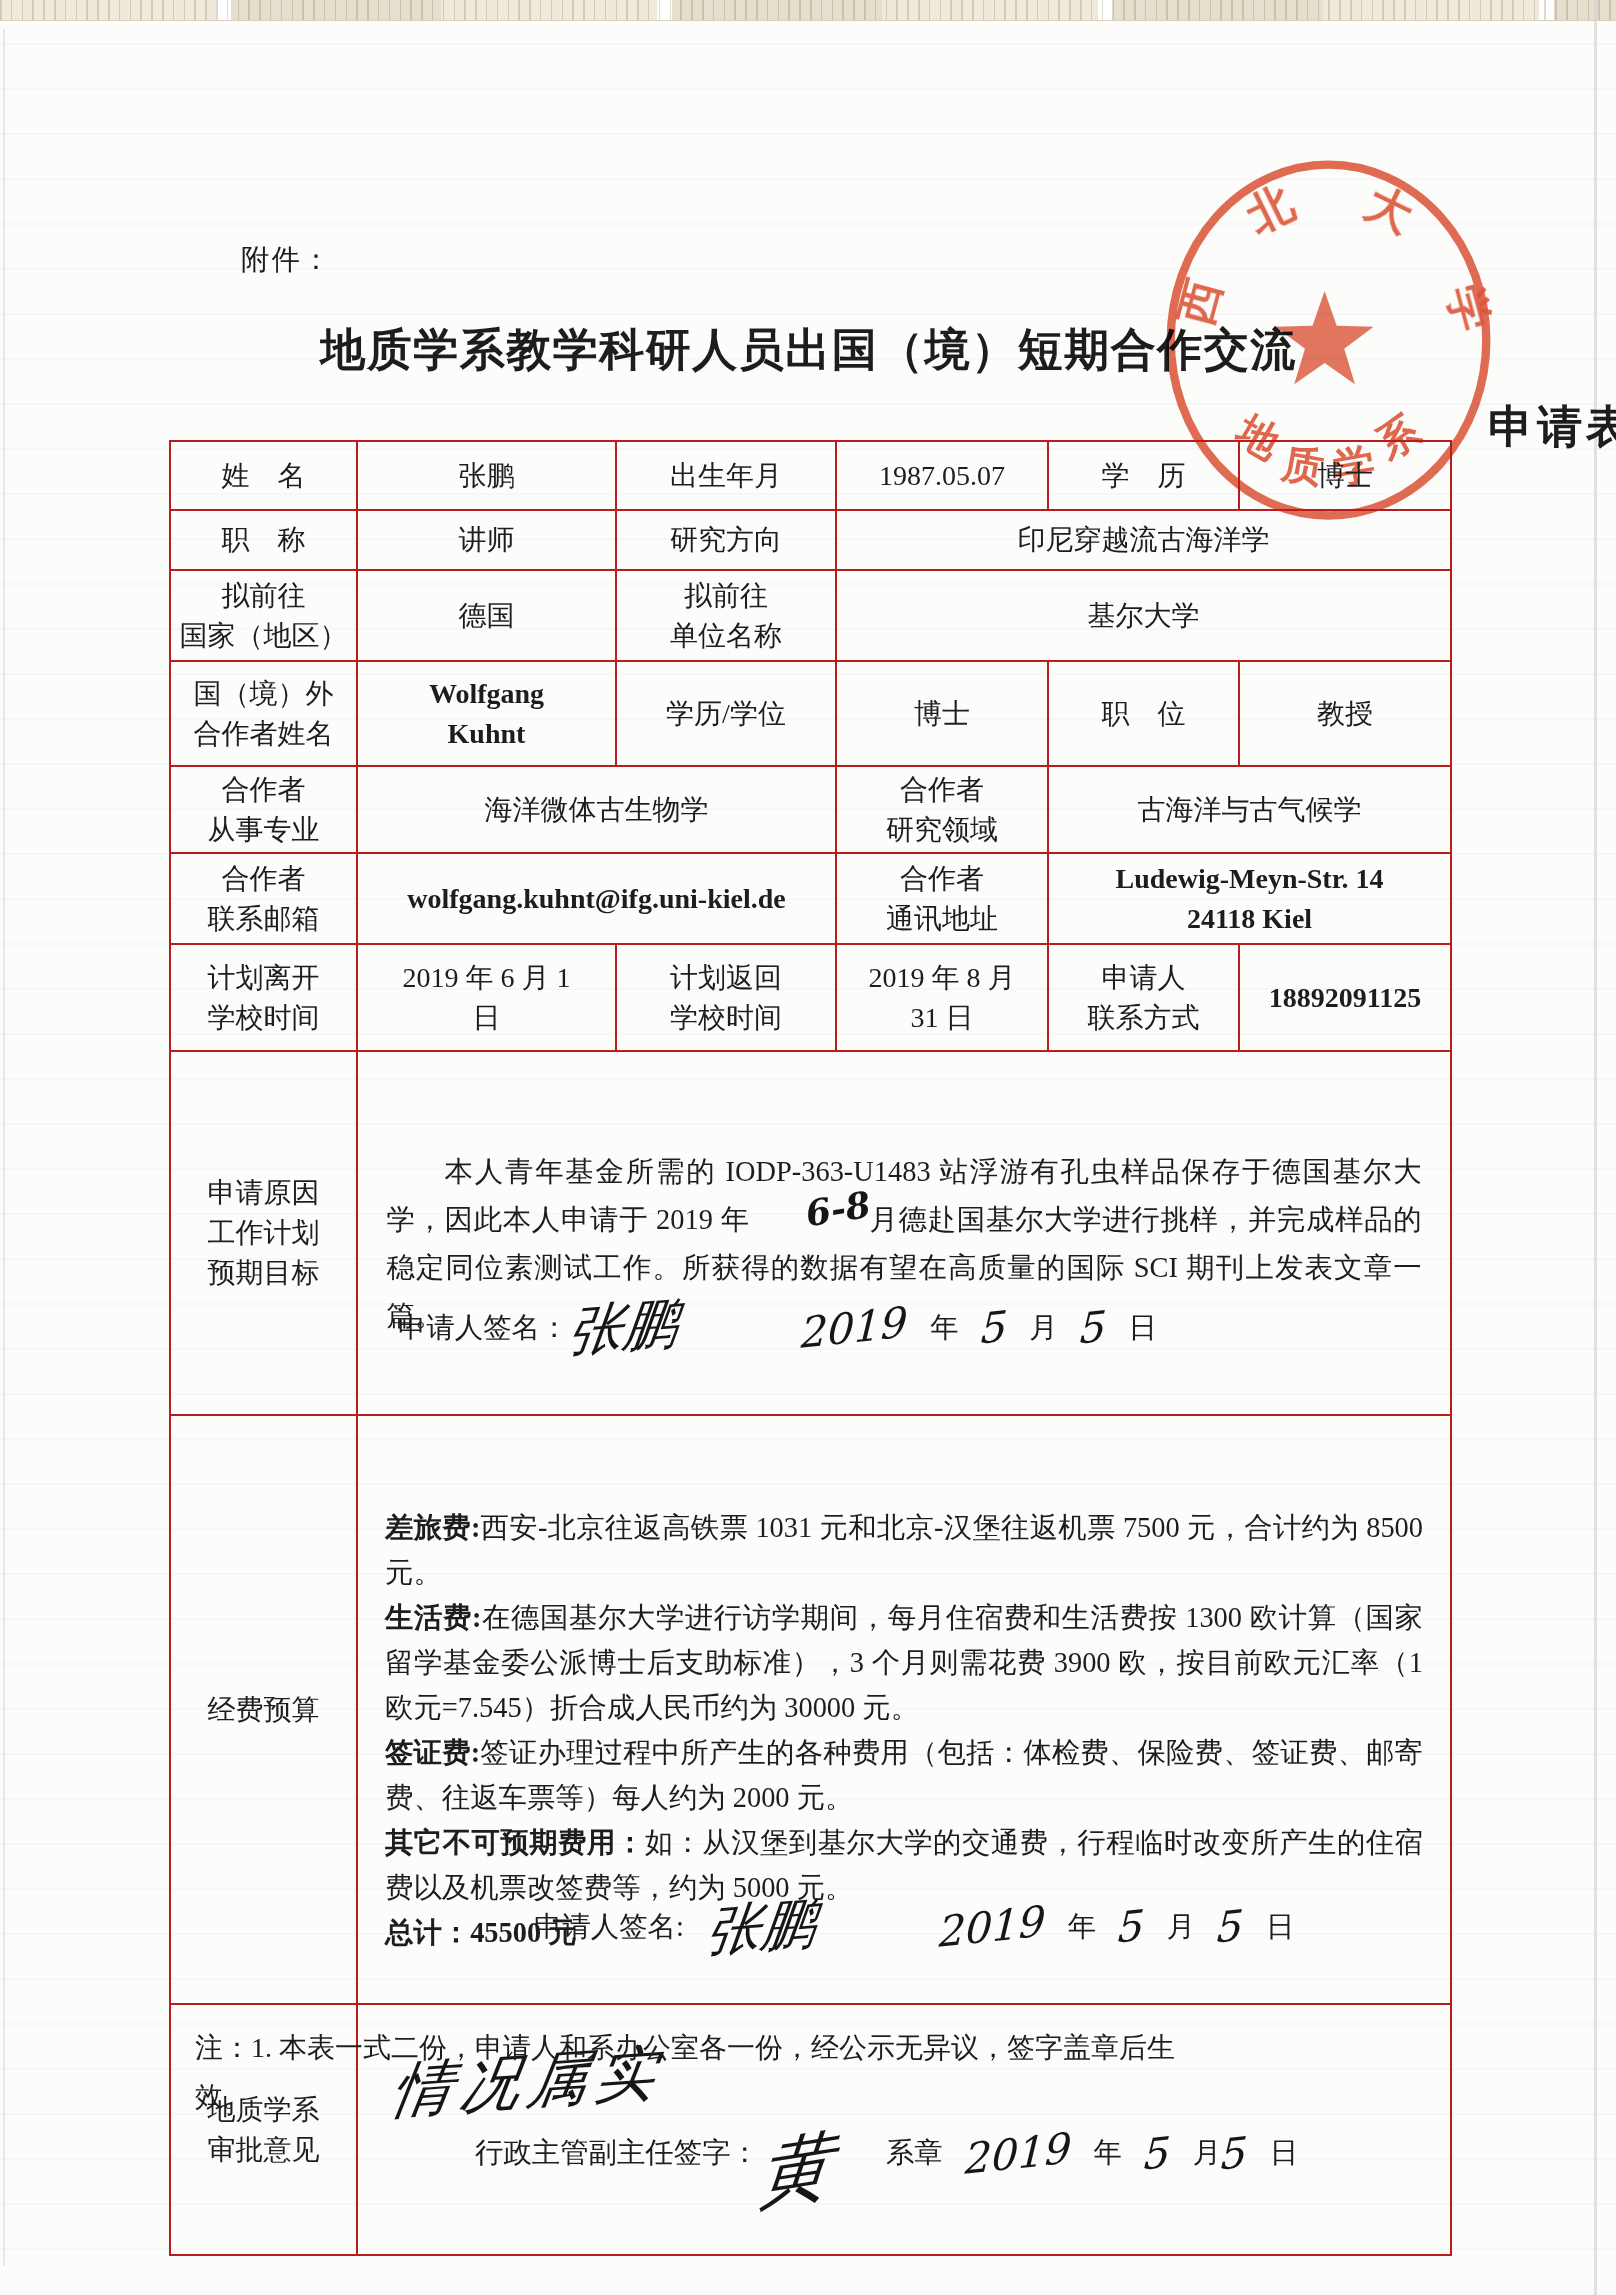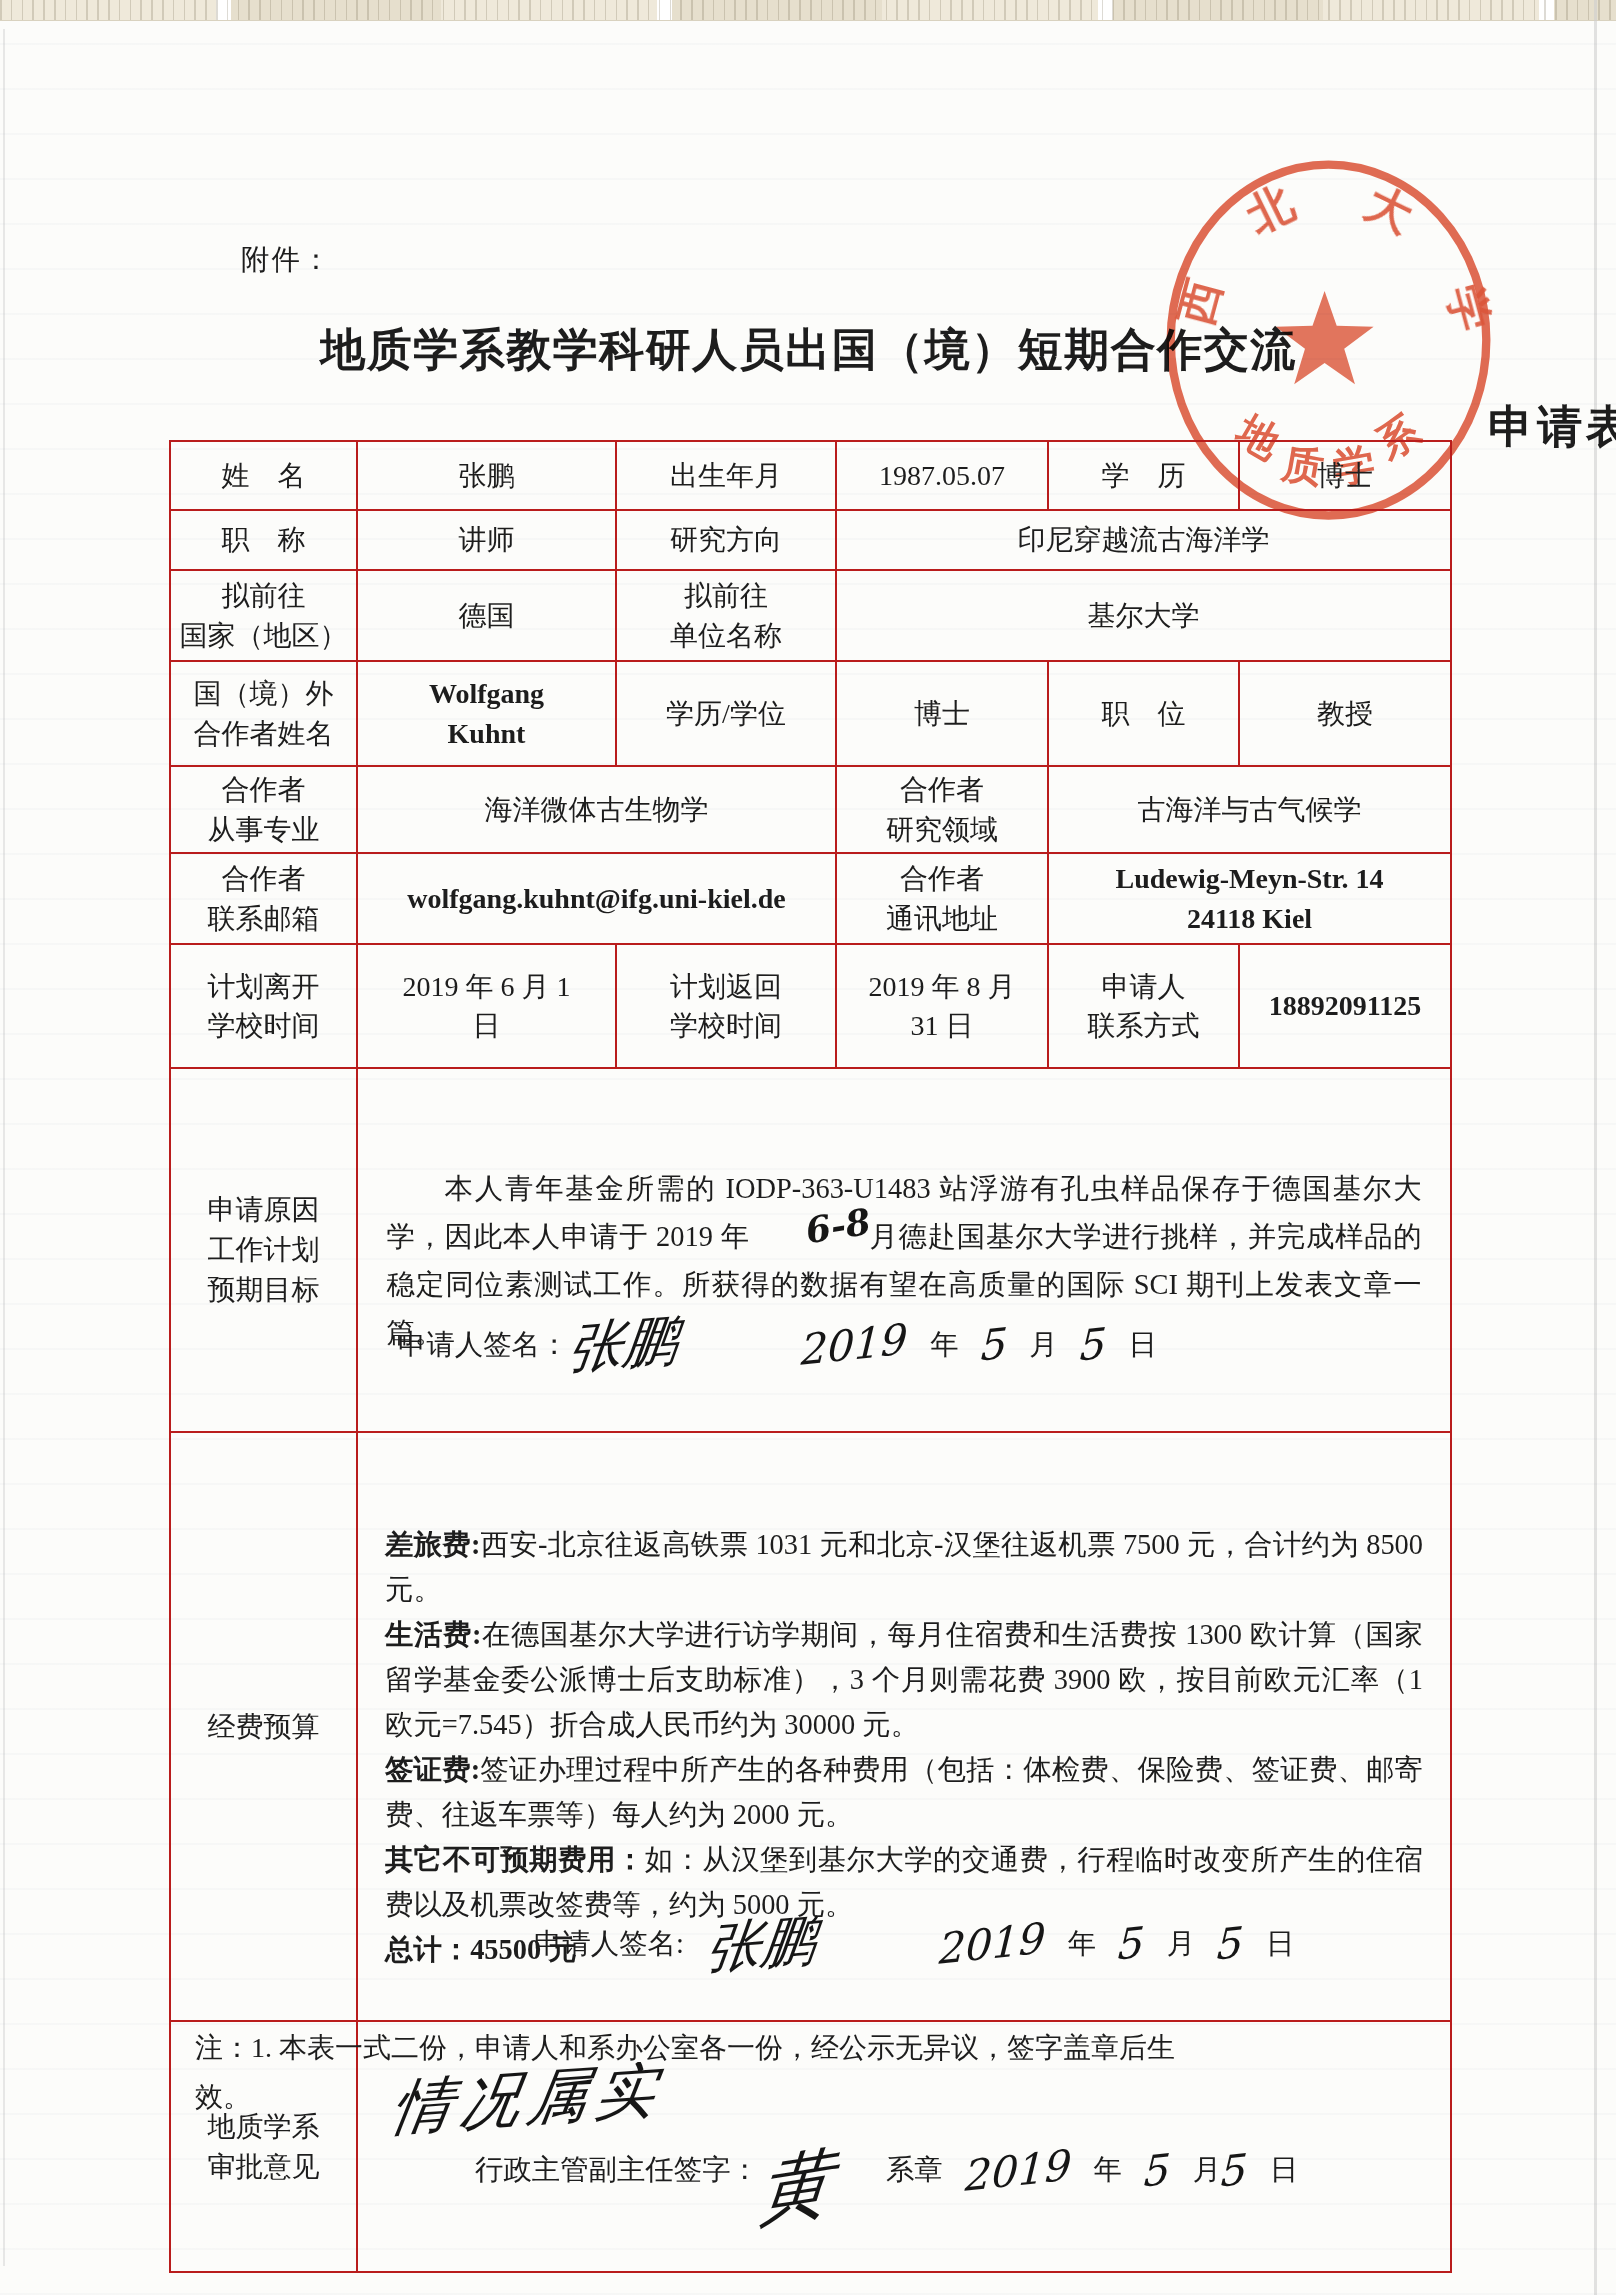--- a/index.html
+++ b/index.html
@@ -30,21 +30,21 @@
       font-size:45px; letter-spacing:3.9px; margin:18px;}
   
   .stamp{position:absolute; left:1158px; top:156px; mix-blend-mode:multiply; opacity:.93;}
   .stamp text{font-family:"DejaVu Serif","Liberation Serif",serif; font-weight:bold;}
   
   table.form{position:absolute; left:169px; top:440px; width:1282px;
     border-collapse:collapse; table-layout:fixed;}
   .form td{border:2px solid #b91c1c; text-align:center; vertical-align:middle;
     font-size:28px; line-height:1.42; padding:2.9px 5.9px; white-space:pre-line;}
   tr.r1{height:69px;} tr.r2{height:60px;} tr.r3{height:91px;} tr.r4{height:105px;}
-  tr.r5{height:85px;} tr.r6{height:91px;} tr.r7{height:124px;}
+  tr.r5{height:85px;} tr.r6{height:91px;} tr.r7{height:107px;}
   tr.r8{height:286px;padding-left:48px;} tr.r9{height:512px;} tr.r10{height:173px;}
   .en{font-weight:bold; font-size:27.5px;}
   td.content{padding:0; text-align:left; vertical-align:top;}
   .cellbox{position:relative; overflow:hidden;}
   .box-r8{height:282px;} .box-r9{height:508px;} .box-r10{height:169px;}
   .para{margin:16.7px 28.4px 0; text-align:justify; text-indent:58px;
         font-size:28.4px; line-height:48px; white-space:normal;}
   .budget{margin:9.8px 27px 0; text-align:justify; font-size:28.4px; line-height:45px; white-space:normal;}
   .budget b{font-weight:bold;}
   .total b, .total span{font-weight:bold;font-family:Liberation Serif, serif;}

